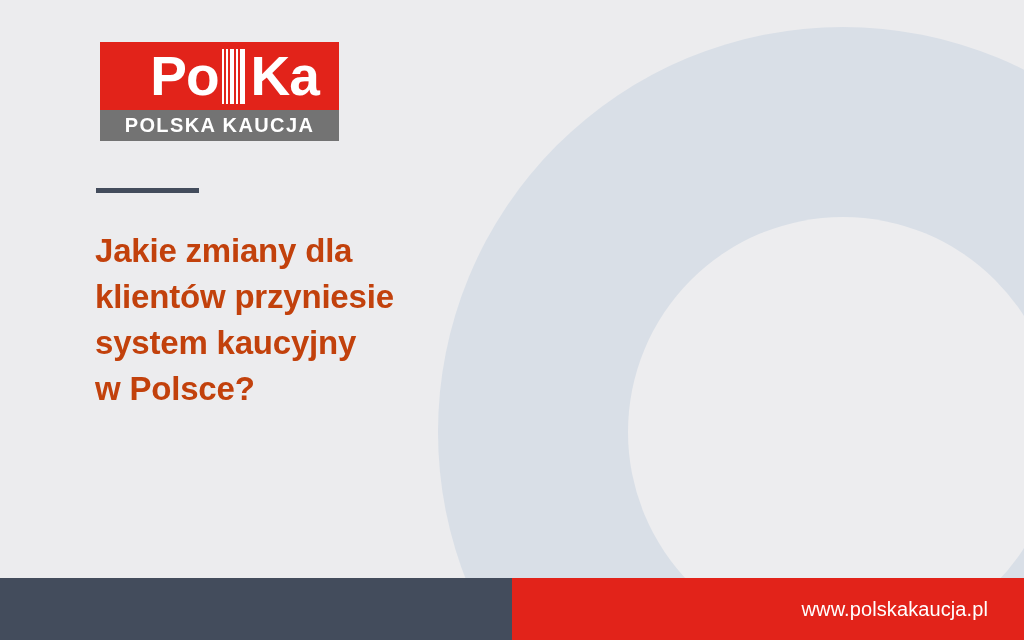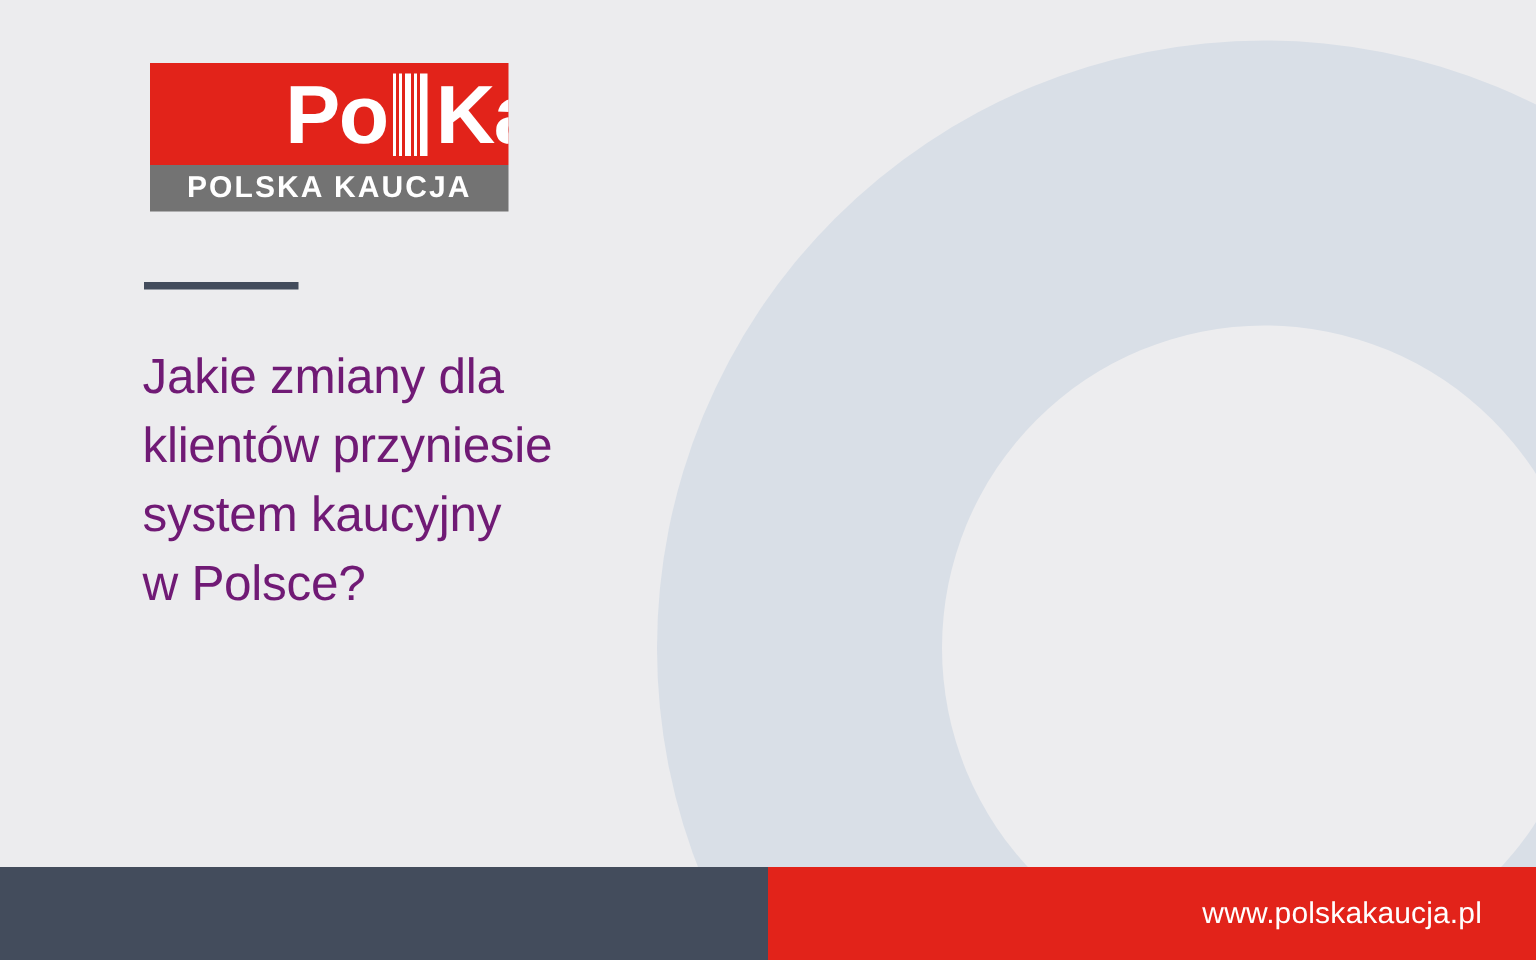--- a/index.html
+++ b/index.html
@@ -67,21 +67,20 @@
   .logo-word {
     position: absolute;
     left: 0;
     top: 0;
     width: 269px;
     height: 68px;
     display: flex;
     align-items: center;
     justify-content: center;
     letter-spacing: -1px;
-    margin-left: 40px;
   }
   .logo-word span {
     font-family: "Liberation Sans", sans-serif;
     font-weight: bold;
     font-size: 55px;
     line-height: 55px;
     color: #ffffff;
   }
   .logo-po { margin-right: 1px; }
   .logo-bars {
@@ -129,23 +128,23 @@
     height: 5px;
     background: #434c5c;
   }
 
   
   .headline {
     position: absolute;
     left: 95px;
     top: 228px;
     width: 420px;
-    color: #701a75;
-    font-family: "Liberation Sans", sans-serif;
-    font-weight: normal;
+    color: #c2410c;
+    font-family: "Liberation Sans", sans-serif;
+    font-weight: bold;
     font-size: 33px;
     line-height: 46px;
     letter-spacing: -0.2px;
     white-space: pre-line;
   }
 
   
   .footer {
     position: absolute;
     left: 0;

